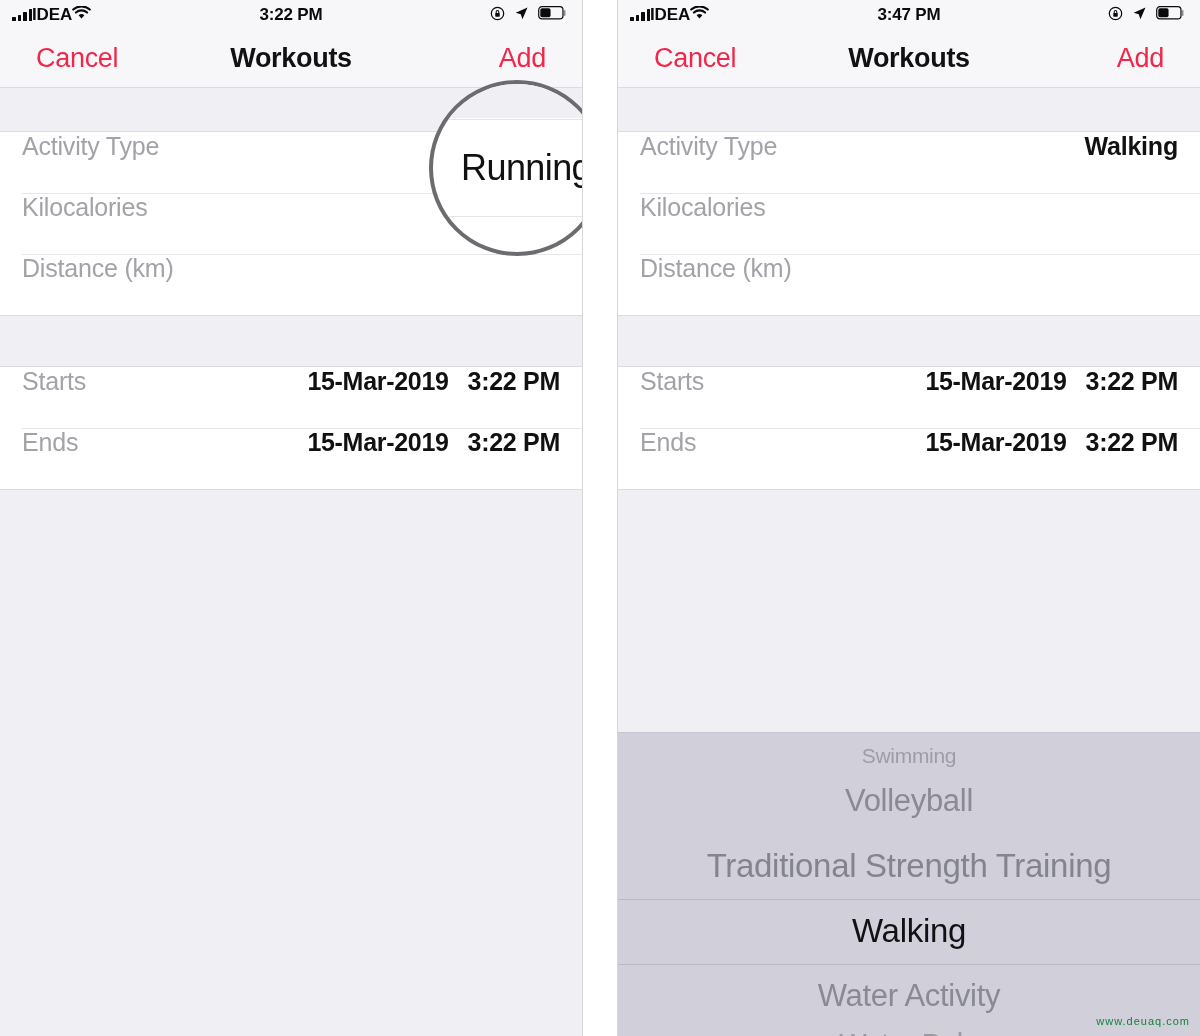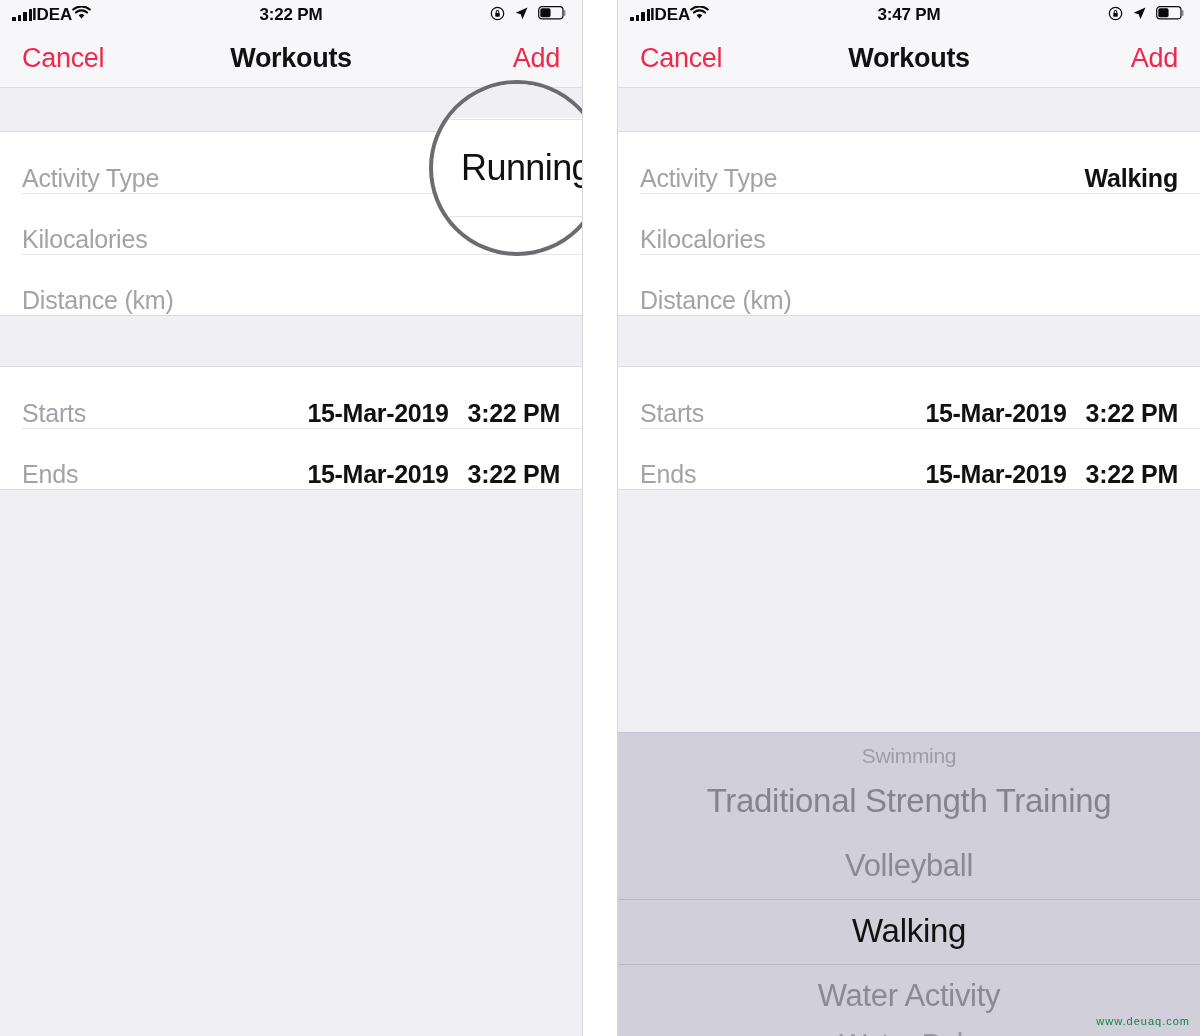--- a/index.html
+++ b/index.html
@@ -66,21 +66,21 @@
   .bars i:nth-child(4) { height: 12px; }
 
   
   .navbar {
     position: relative;
     height: 58px;
     background: #f7f7f9;
     border-bottom: 1px solid #dcdce0;
     display: flex;
     align-items: center;
-    padding: 0 22px;
+    padding: 0 36px;
   }
   .nav-btn {
     font-size: 27px;
     color: #f0274a;
     letter-spacing: -0.3px;
     background: none;
     border: none;
     font-family: inherit;
     cursor: pointer;
     padding: 0;
@@ -101,21 +101,21 @@
     background: #efeff4;
     border-bottom: 1px solid #dcdce0;
   }
   .tbl-gap.top    { height: 44px; }
   .tbl-gap.middle { height: 52px; border-top: 1px solid #dcdce0; }
   .section { background: #ffffff; }
   .row {
     position: relative;
     height: 61px;
     display: flex;
-    align-items: flex-end;
+    align-items: flex-start;
     padding: 0 22px;
     background: #ffffff;
   }
   .row + .row::before {
     content: "";
     position: absolute;
     left: 22px; right: 0; top: 0;
     height: 1px;
     background: #e6e6ea;
   }
@@ -433,22 +433,22 @@
           </span>
         </div>
       </div>
       <div class="section-edge"></div>
 
       <div class="filler"></div>
 
       <div class="picker">
         <div class="picker-top-line"></div>
         <div class="picker-row r0">Swimming</div>
+        <div class="picker-row r2">Volleyball</div>
         <div class="picker-row r1">Traditional Strength Training</div>
-        <div class="picker-row r2">Volleyball</div>
         <div class="picker-row selected">Walking</div>
         <div class="picker-row r4">Water Activity</div>
         <div class="picker-row r5">Water Polo</div>
         <div class="picker-sep a"></div>
         <div class="picker-sep b"></div>
       </div>
     </div>
 
     <div class="watermark">www.deuaq.com</div>
   </div>

